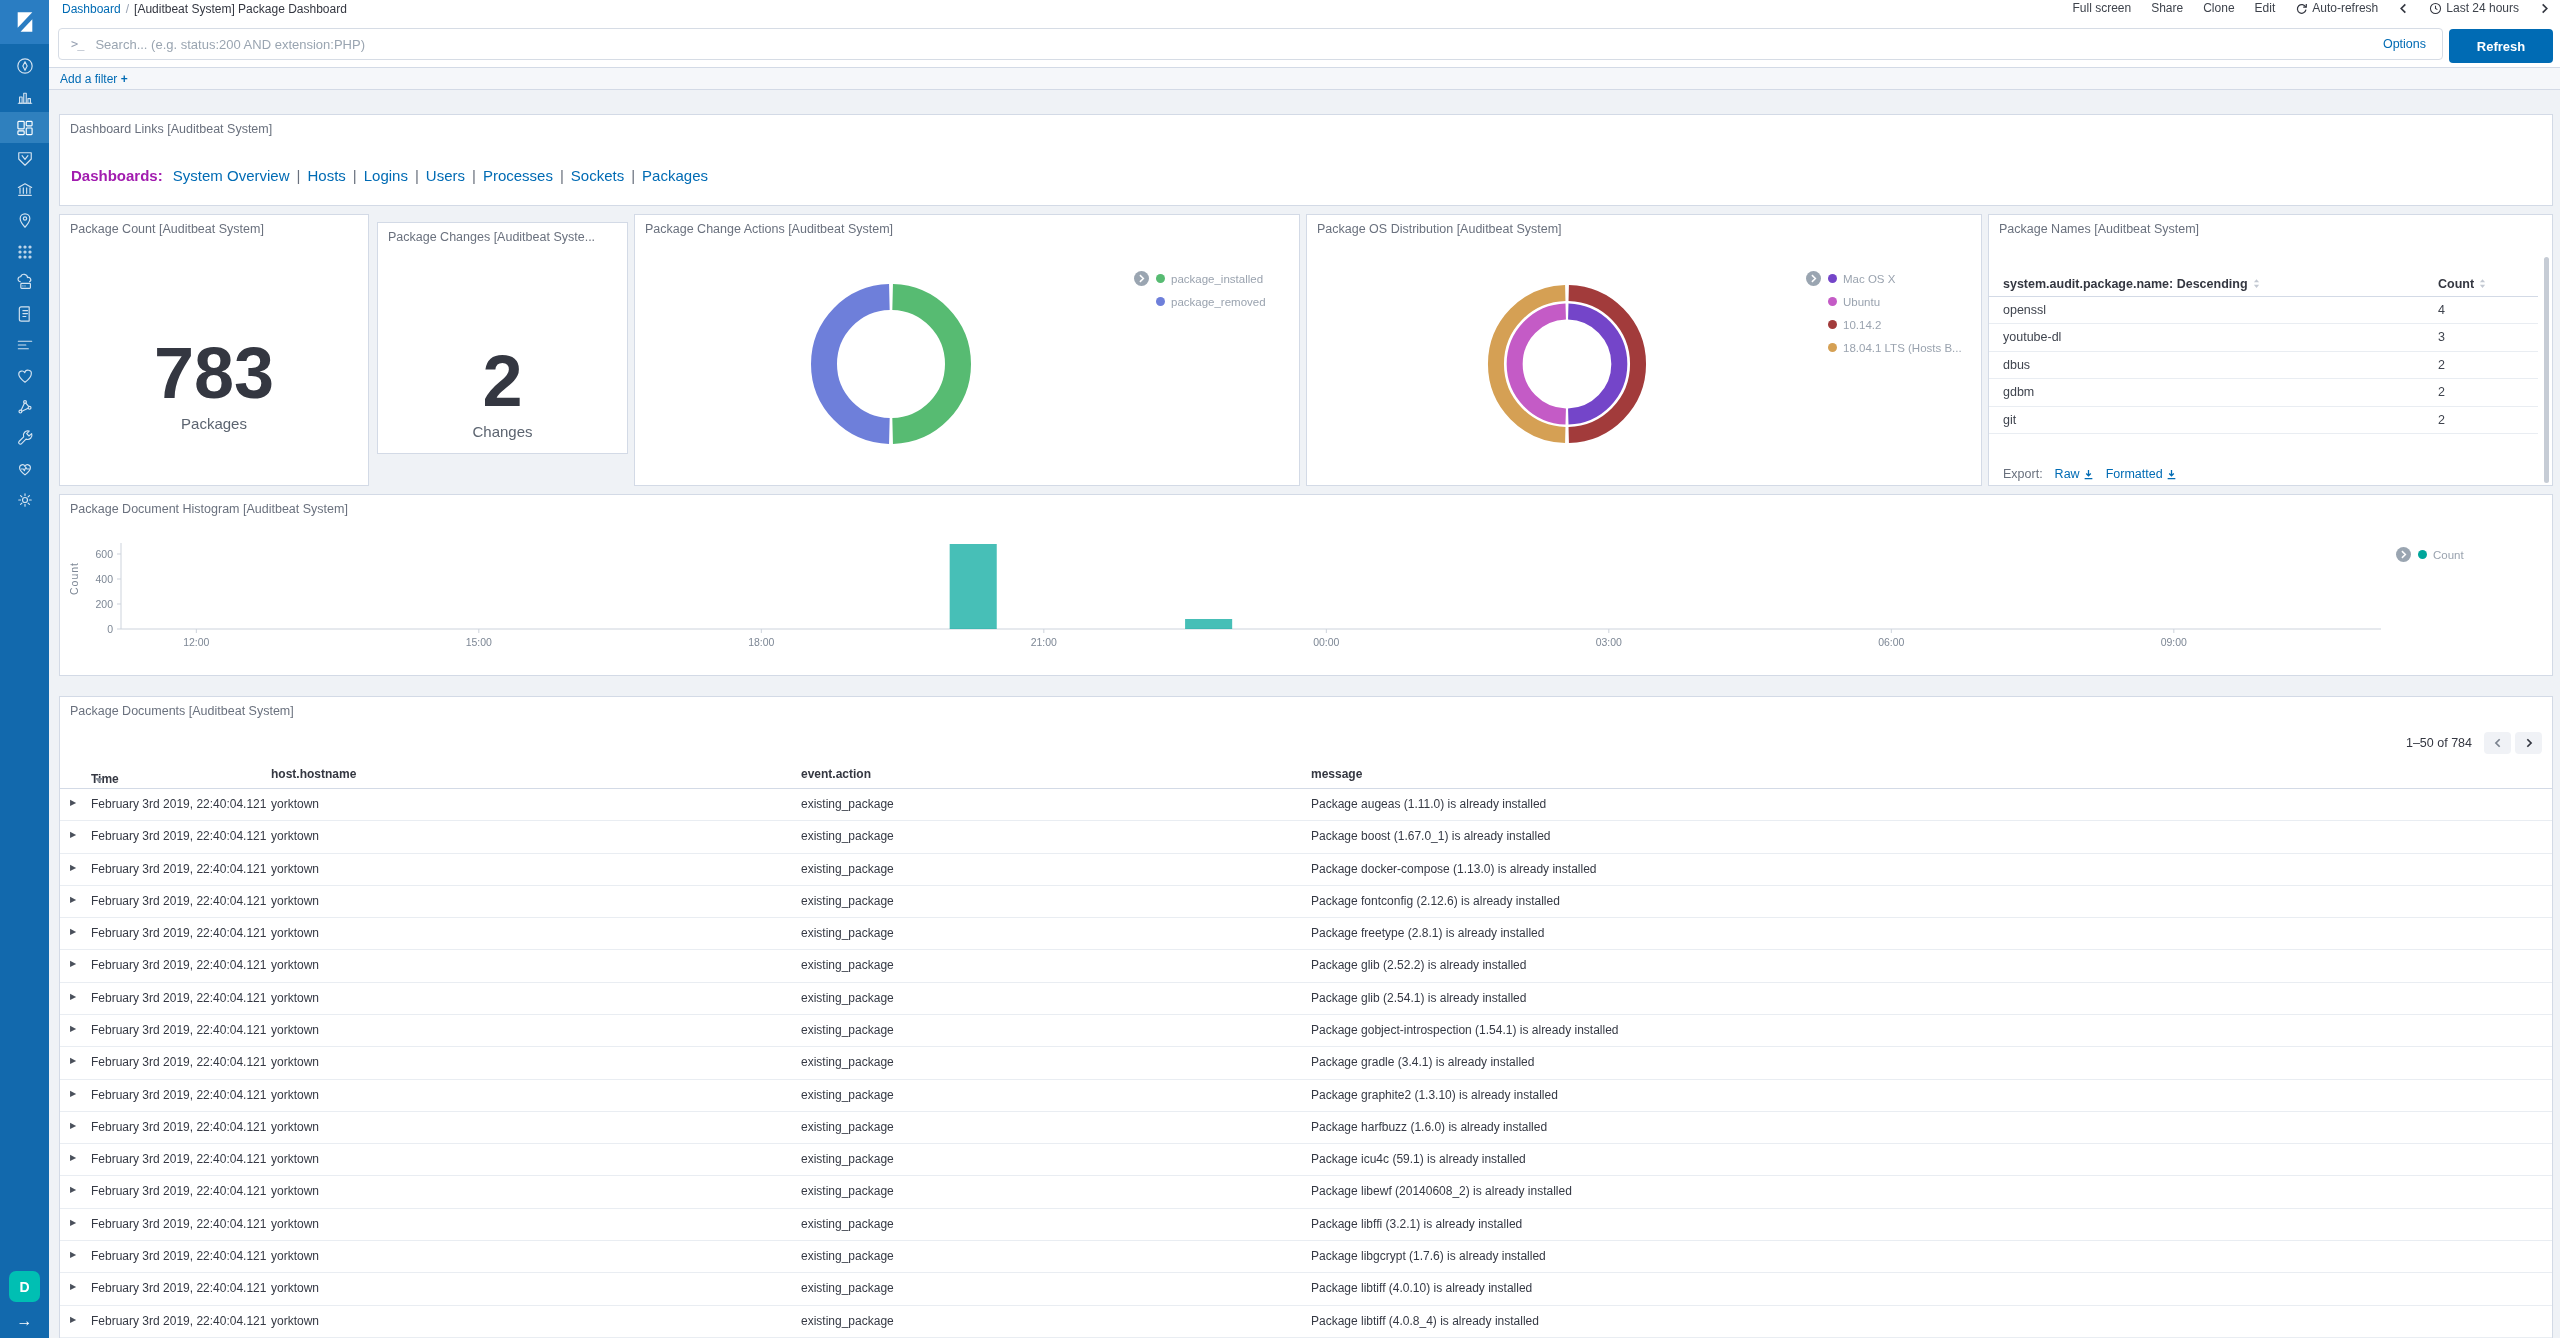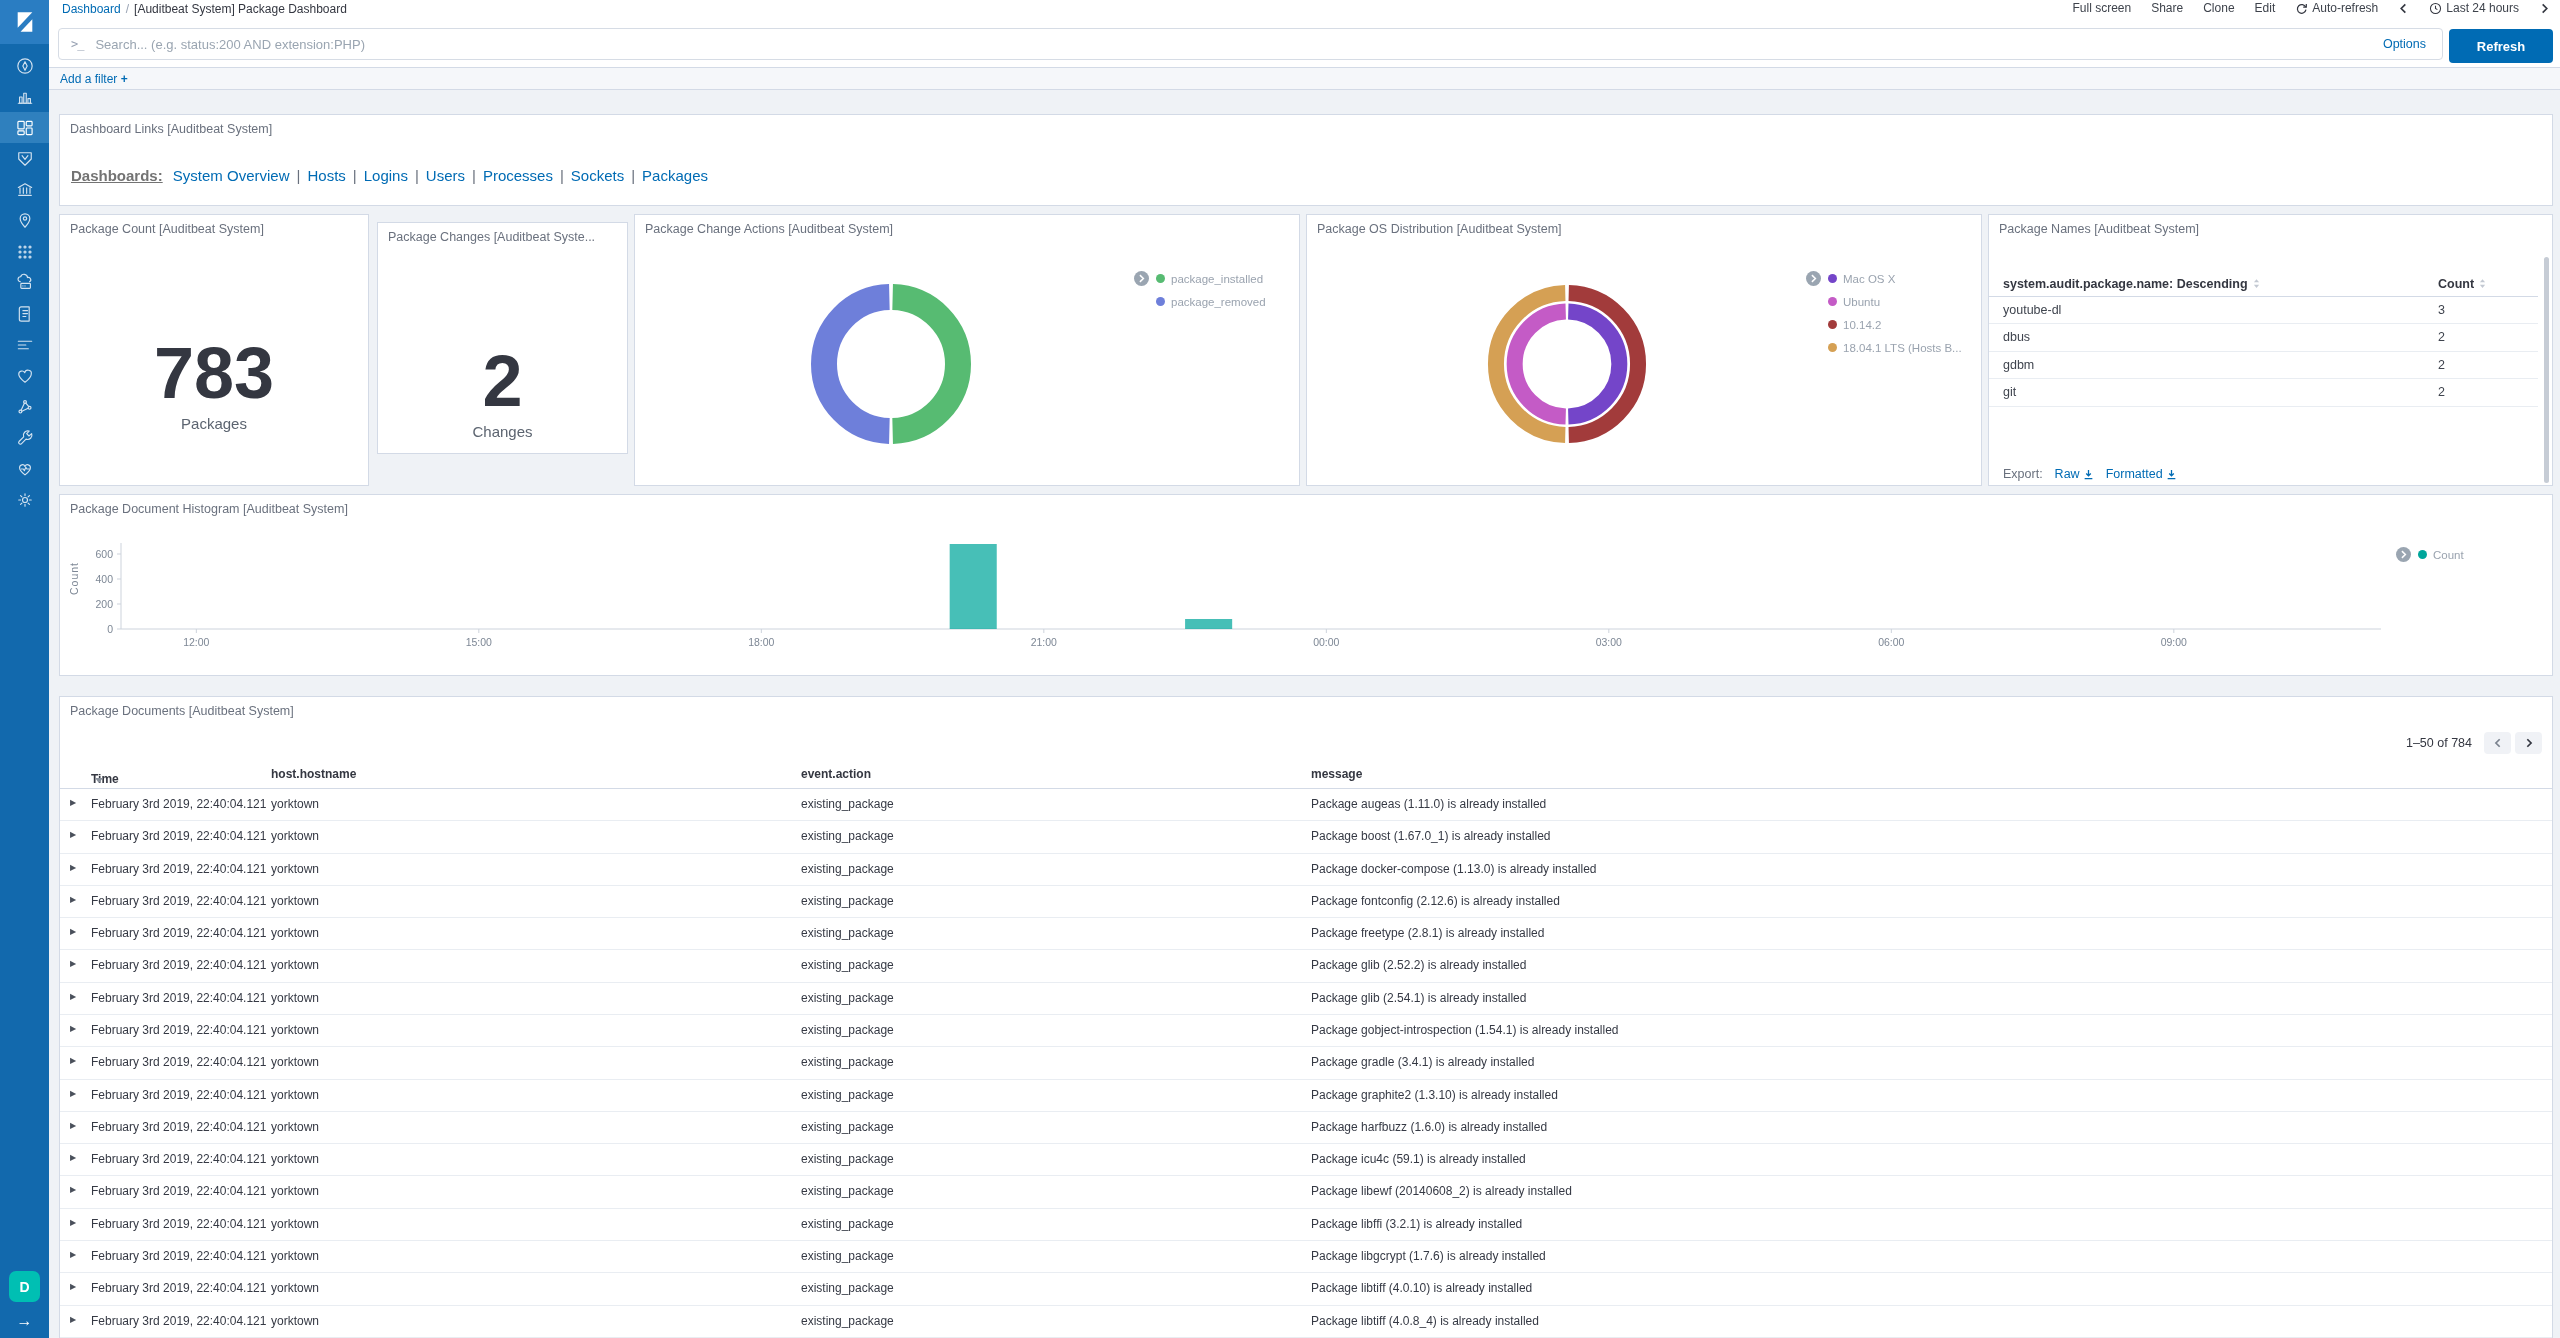--- a/index.html
+++ b/index.html
@@ -40,21 +40,21 @@
   .refresh-btn { position:absolute; left:2400px; top:11px; width:104px; height:34px; background:#006bb4; color:#fff; border:none; border-radius:4px; font-size:13px; font-weight:700; cursor:pointer; font-family:"Liberation Sans",sans-serif; }
   .filterbar { position:absolute; top:68px; left:0; right:0; height:22px; background:#f5f7fa; border-bottom:1px solid #d3dae6; display:flex; align-items:center; padding-left:11px; }
   .add-filter { color:#006bb4; font-size:12px; text-decoration:none; cursor:pointer; }
   .add-filter .plus { font-weight:700; }
   
   .dash { position:absolute; top:90px; left:0; right:0; height:1248px; background:#eff2f6; overflow:hidden; }
   .panel { position:absolute; background:#fff; border:1px solid #d3dae6; overflow:hidden; }
   .panel-title { position:absolute; left:10px; top:7px; font-size:12.5px; color:#6a717e; white-space:nowrap; }
   
   .links-row { position:absolute; left:11px; top:52px; font-size:15px; white-space:nowrap; }
-  .links-label { font-weight:700; color:#737373; margin-right:6px;text-decoration:underline; }
+  .links-label { font-weight:700; color:#a21caf; margin-right:6px; }
   .dash-link { color:#006bb4; text-decoration:none; cursor:pointer; }
   .link-sep { color:#69707d; padding:0 7px; }
   
   .metric-value { position:absolute; left:0; right:0; top:122px; text-align:center; font-size:72px; font-weight:700; color:#343741; line-height:1; }
   .metric-label { position:absolute; left:0; right:0; top:200px; text-align:center; font-size:15px; color:#5c6470; }
   
   .donut-svg { position:absolute; width:170px; height:170px; }
   .legend { position:absolute; }
   .legend-item { display:flex; align-items:center; height:23px; cursor:pointer; }
   .legend-dot { width:9px; height:9px; border-radius:50%; margin-right:6px; flex:none; }
@@ -355,20 +355,24 @@
         <span class="names-h1"><span>system.audit.package.name: Descending</span><span class="sort-icon"><svg viewBox="0 0 8 12" width="7" height="11">
                 <path d="M4 1 L7 4.5 H1 Z" fill="#c3c9d2"></path>
                 <path d="M4 11 L1 7.5 H7 Z" fill="#c3c9d2"></path>
               </svg></span></span>
         <span class="names-h2"><span>Count</span><span class="sort-icon"><svg viewBox="0 0 8 12" width="7" height="11">
                 <path d="M4 1 L7 4.5 H1 Z" fill="#c3c9d2"></path>
                 <path d="M4 11 L1 7.5 H7 Z" fill="#c3c9d2"></path>
               </svg></span></span>
       </div>
       <div class="names-rows" id="names-rows">
+          <div class="names-row">
+            <span class="names-cell name">openssl</span>
+            <span class="names-cell count">4</span>
+          </div>
           <div class="names-row">
             <span class="names-cell name">youtube-dl</span>
             <span class="names-cell count">3</span>
           </div>
           <div class="names-row">
             <span class="names-cell name">dbus</span>
             <span class="names-cell count">2</span>
           </div>
           <div class="names-row">
             <span class="names-cell name">gdbm</span>

